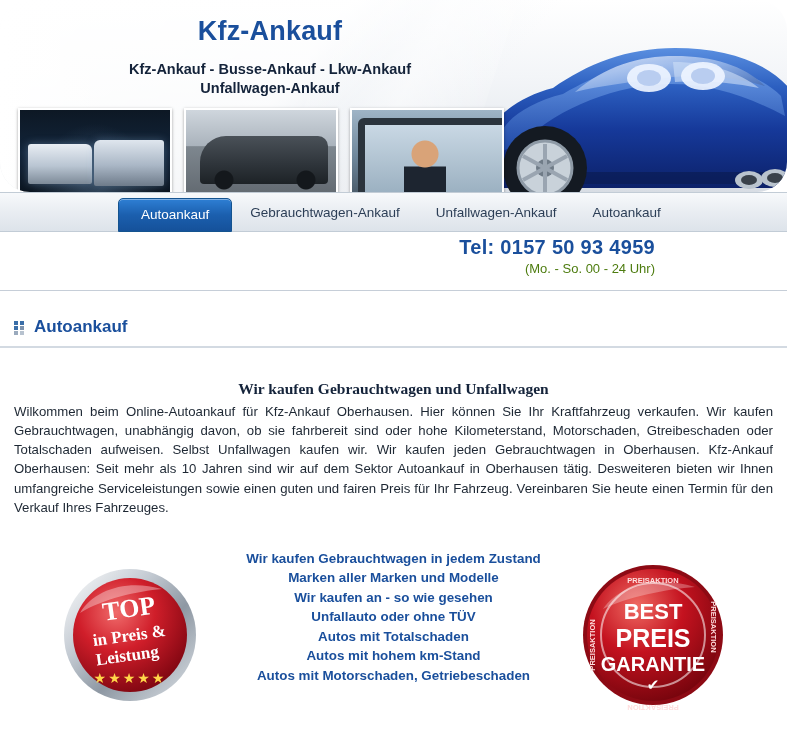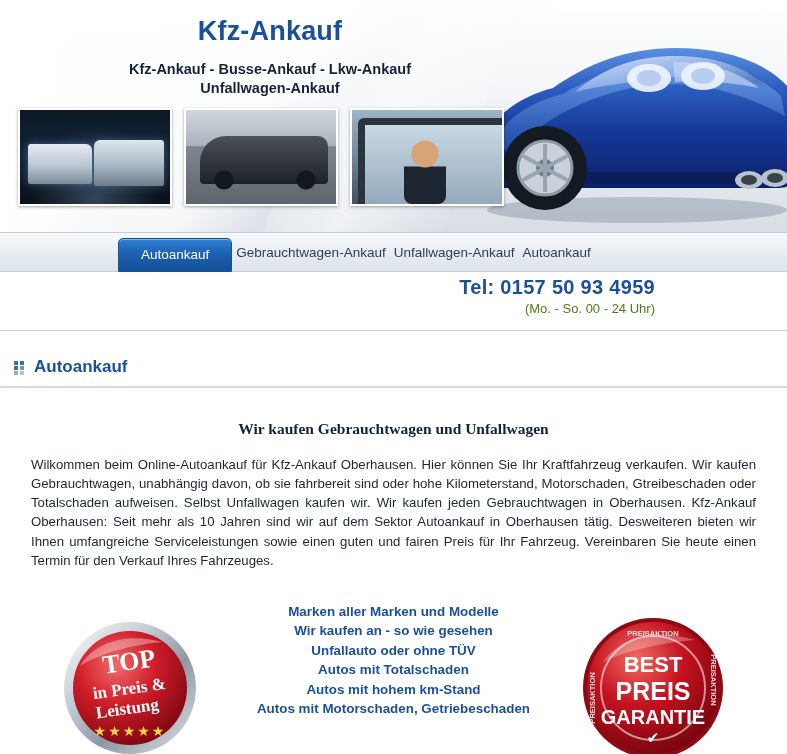--- a/index.html
+++ b/index.html
@@ -13,24 +13,25 @@
   .page {
     position: relative;
     width: 787px; height: 754px;
     background: #ffffff;
   }
 
   
   .header {
     position: relative;
     width: 787px;
-    height: 232px;
+    height: 192px;
     background:
       linear-gradient(to bottom, #ffffff 0%, #f3f5f8 40%, #e6eaef 75%, #d8dde4 100%);
     overflow: hidden;
+    border-radius: 30px;
   }
   .header-left-fade {
     position: absolute;
     left: 0; top: 0;
     width: 120px; height: 232px;
     background: linear-gradient(to right, #ffffff 0%, rgba(255,255,255,0) 100%);
     z-index: 5;
     pointer-events: none;
   }
   .header-diag {
@@ -185,21 +186,21 @@
     position: absolute;
     left: 118px; top: 0;
     display: flex;
     align-items: center;
     height: 40px;
     gap: 0;
   }
   .nav-item {
     font-size: 13.5px;
     color: #2c3e56;
-    padding: 0 4px;
+    padding: 0 18px;
     height: 40px;
     line-height: 40px;
     cursor: pointer;
     white-space: nowrap;
   }
   .nav-item.active {
     background: linear-gradient(to bottom, #2e7fd4 0%, #1b5fae 50%, #15519a 100%);
     color: #ffffff;
     font-weight: normal;
     border-radius: 5px 5px 0 0;
@@ -283,21 +284,21 @@
     font-weight: bold;
     color: #14233a;
     margin: 32px 0 4px 0;
     font-family: Liberation Serif, serif;
   }
   .intro {
     font-size: 13.2px;
     line-height: 1.45;
     color: #1d2733;
     text-align: justify;
-    margin: 17px;
+    margin: 0;
   }
 
   
   .bottom {
     position: relative;
     margin-top: 26px;
     height: 200px;
   }
   .bullets {
     position: absolute;
@@ -479,20 +480,21 @@
         <g font-size="7.5" fill="#ffdede" font-family="Liberation Sans, sans-serif" font-weight="bold">
           <text x="76" y="24" text-anchor="middle">PREISAKTION</text>
           <text x="18" y="86" text-anchor="middle" transform="rotate(-90 18 86)">PREISAKTION</text>
           <text x="134" y="68" text-anchor="middle" transform="rotate(90 134 68)">PREISAKTION</text>
           <text x="76" y="146" text-anchor="middle" transform="rotate(180 76 146)">PREISAKTION</text>
         </g>
       </svg>
 
       <div class="bullets">
         <ul>
+          <li>Wir kaufen Gebrauchtwagen in jedem Zustand</li>
           <li>Marken aller Marken und Modelle</li>
           <li>Wir kaufen an - so wie gesehen</li>
           <li>Unfallauto oder ohne TÜV</li>
           <li>Autos mit Totalschaden</li>
           <li>Autos mit hohem km-Stand</li>
           <li>Autos mit Motorschaden, Getriebeschaden</li>
 
         </ul>
       </div>
     </div>

